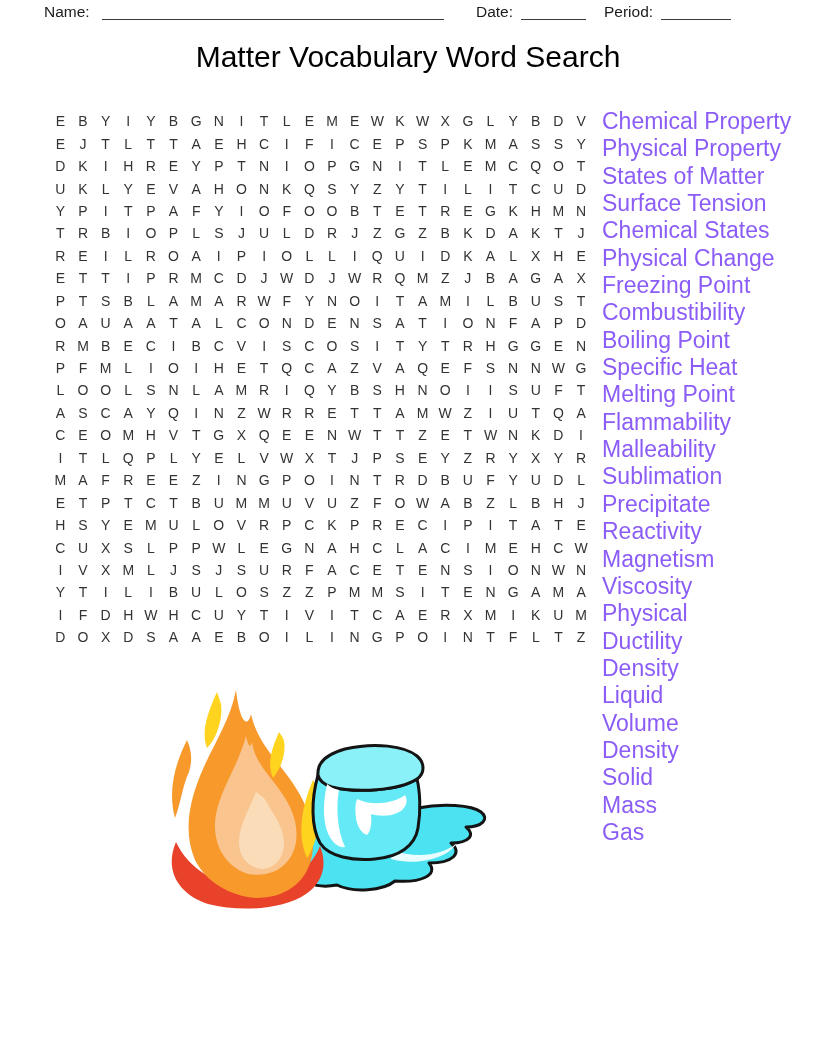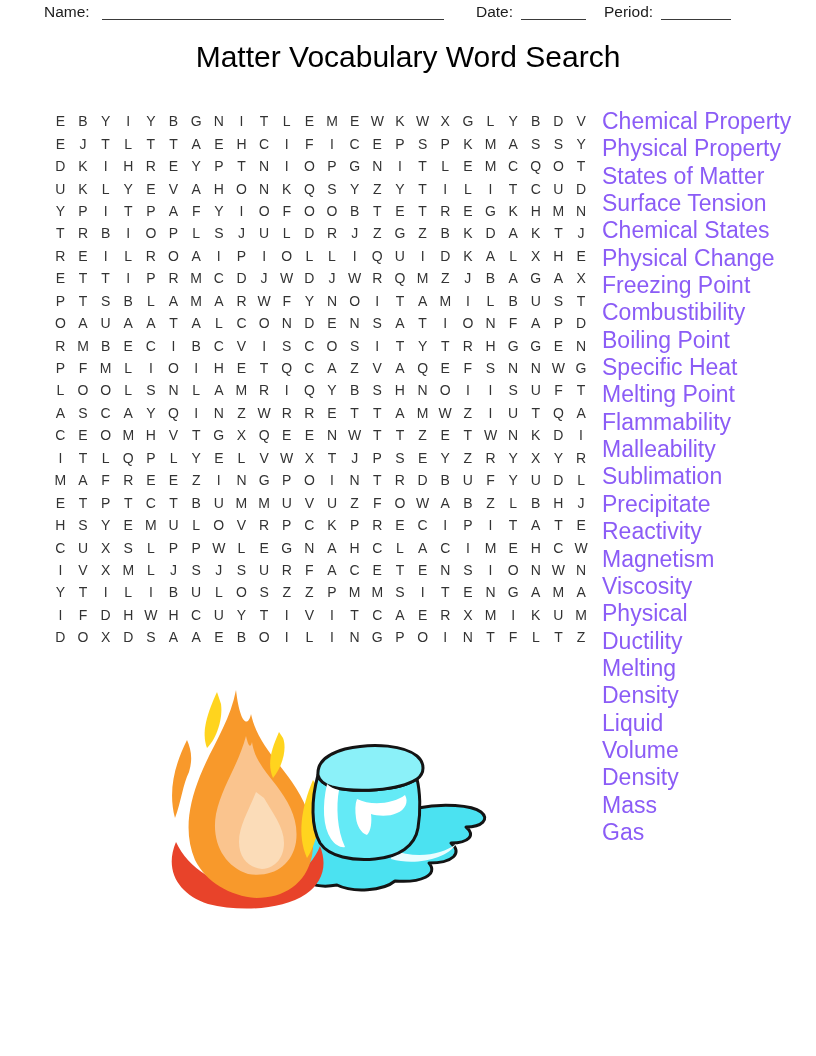--- a/index.html
+++ b/index.html
@@ -652,25 +652,25 @@
       <li>Melting Point</li>
       <li>Flammability</li>
       <li>Malleability</li>
       <li>Sublimation</li>
       <li>Precipitate</li>
       <li>Reactivity</li>
       <li>Magnetism</li>
       <li>Viscosity</li>
       <li>Physical</li>
       <li>Ductility</li>
-      <li>Melting</li>
       <li>Density</li>
       <li>Liquid</li>
       <li>Volume</li>
       <li>Density</li>
+      <li>Solid</li>
       <li>Mass</li>
       <li>Gas</li>
     </ul>
 
   <svg class="illus" viewBox="0 0 340 230" xmlns="http://www.w3.org/2000/svg">
 
     <path class="outlined" d="M258,128 C282,123 312,125 321,132 C330,139 322,147 306,147 C316,155 309,163 291,163
          C303,173 293,183 269,183 C279,195 261,203 235,201 C223,211 193,213 177,205
          C155,209 137,201 143,189 C127,183 129,171 143,167 C131,159 137,147 153,143
          C149,133 161,125 181,125 C205,121 238,122 258,128 Z" fill="#4BE2F1" stroke="#141414"></path>

